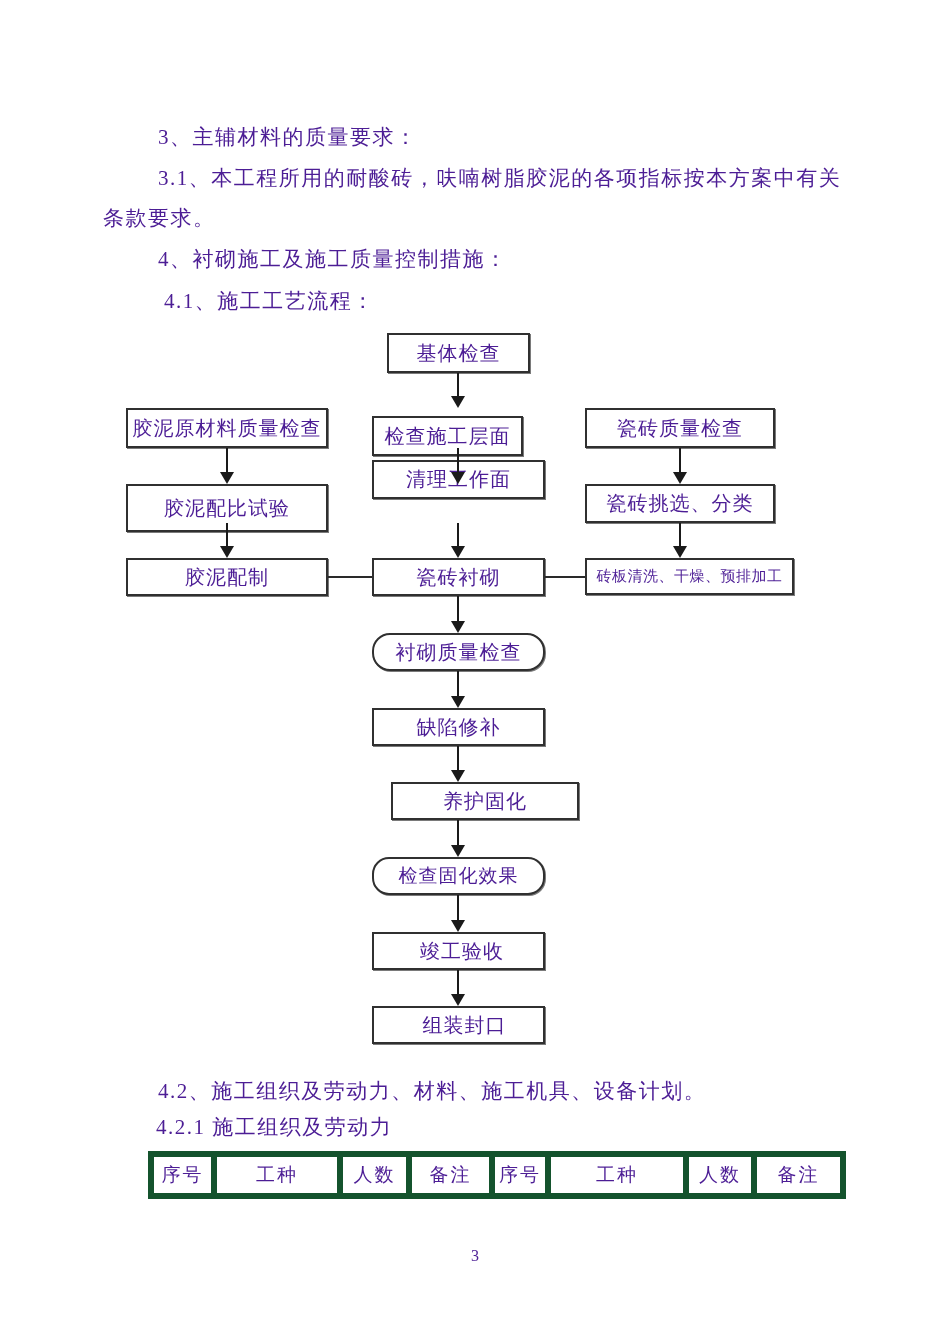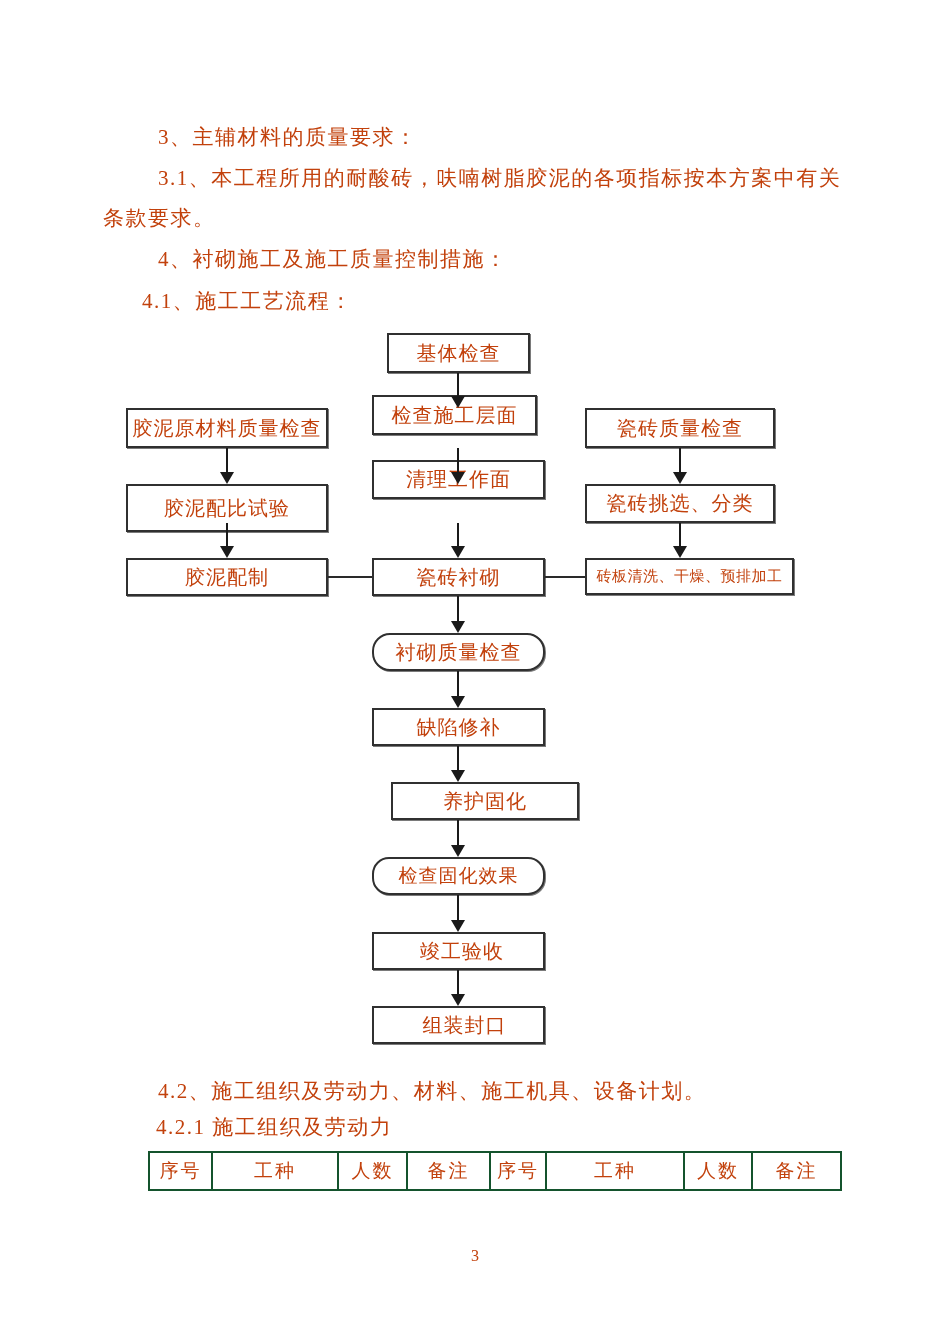--- a/index.html
+++ b/index.html
@@ -7,21 +7,21 @@
     padding: 0;
     background: #888;
   }
   .page {
     position: relative;
     width: 950px;
     height: 1344px;
     margin: 0 auto;
     background: #ffffff;
     font-family: "Liberation Serif", "DejaVu Serif", serif;
-    color: #c2410c;
+    color: #4c1d95;
     overflow: hidden;
   }
   .para {
     position: absolute;
     font-size: 21px;
     letter-spacing: 1.5px;
     white-space: nowrap;
     line-height: 1;
   }
   .fbox {
@@ -61,21 +61,21 @@
   }
   table.labor {
     position: absolute;
     left: 148px;
     top: 1151px;
     width: 692px;
     border-collapse: collapse;
     table-layout: fixed;
   }
   table.labor td {
-    border: 2px solid #14532d;
+    border: 6px solid #14532d;
     height: 36px;
     text-align: center;
     vertical-align: middle;
     font-size: 19px;
     letter-spacing: 2px;
     padding: 0;
   }
   .page-num {
     position: absolute;
     top: 1247px;
@@ -87,28 +87,28 @@
 </style>
 </head>
 <body>
 
 <div class="page">
 
   <div class="para" style="left:158px; top:127px;">3、主辅材料的质量要求：</div>
   <div class="para" style="left:158px; top:168px;">3.1、本工程所用的耐酸砖，呋喃树脂胶泥的各项指标按本方案中有关</div>
   <div class="para" style="left:103px; top:208px;">条款要求。</div>
   <div class="para" style="left:158px; top:249px;">4、衬砌施工及施工质量控制措施：</div>
-  <div class="para" style="left:142px; top:291px;">4.1、施工工艺流程：</div>
+  <div class="para" style="left:164px; top:291px;">4.1、施工工艺流程：</div>
 
   <div>
 
     <div class="fbox" style="left:387px; top:333px; width:143px; height:40px;">基体检查</div>
 
     <div class="fbox" style="left:126px; top:408px; width:202px; height:40px;">胶泥原材料质量检查</div>
-    <div class="fbox" style="left:372px; top:395px; width:165px; height:40px;">检查施工层面</div>
+    <div class="fbox" style="left:372px; top:416px; width:151px; height:40px;">检查施工层面</div>
     <div class="fbox" style="left:585px; top:408px; width:190px; height:40px;">瓷砖质量检查</div>
 
     <div class="fbox" style="left:126px; top:484px; width:202px; height:48px;">胶泥配比试验</div>
     <div class="fbox" style="left:372px; top:460px; width:173px; height:39px;">清理工作面</div>
     <div class="fbox" style="left:585px; top:484px; width:190px; height:39px;">瓷砖挑选、分类</div>
 
     <div class="fbox" style="left:126px; top:558px; width:202px; height:38px;">胶泥配制</div>
     <div class="fbox" style="left:372px; top:558px; width:173px; height:38px;">瓷砖衬砌</div>
     <div class="fbox small-text" style="left:585px; top:558px; width:209px; height:37px;">砖板清洗、干燥、预排加工</div>
 

